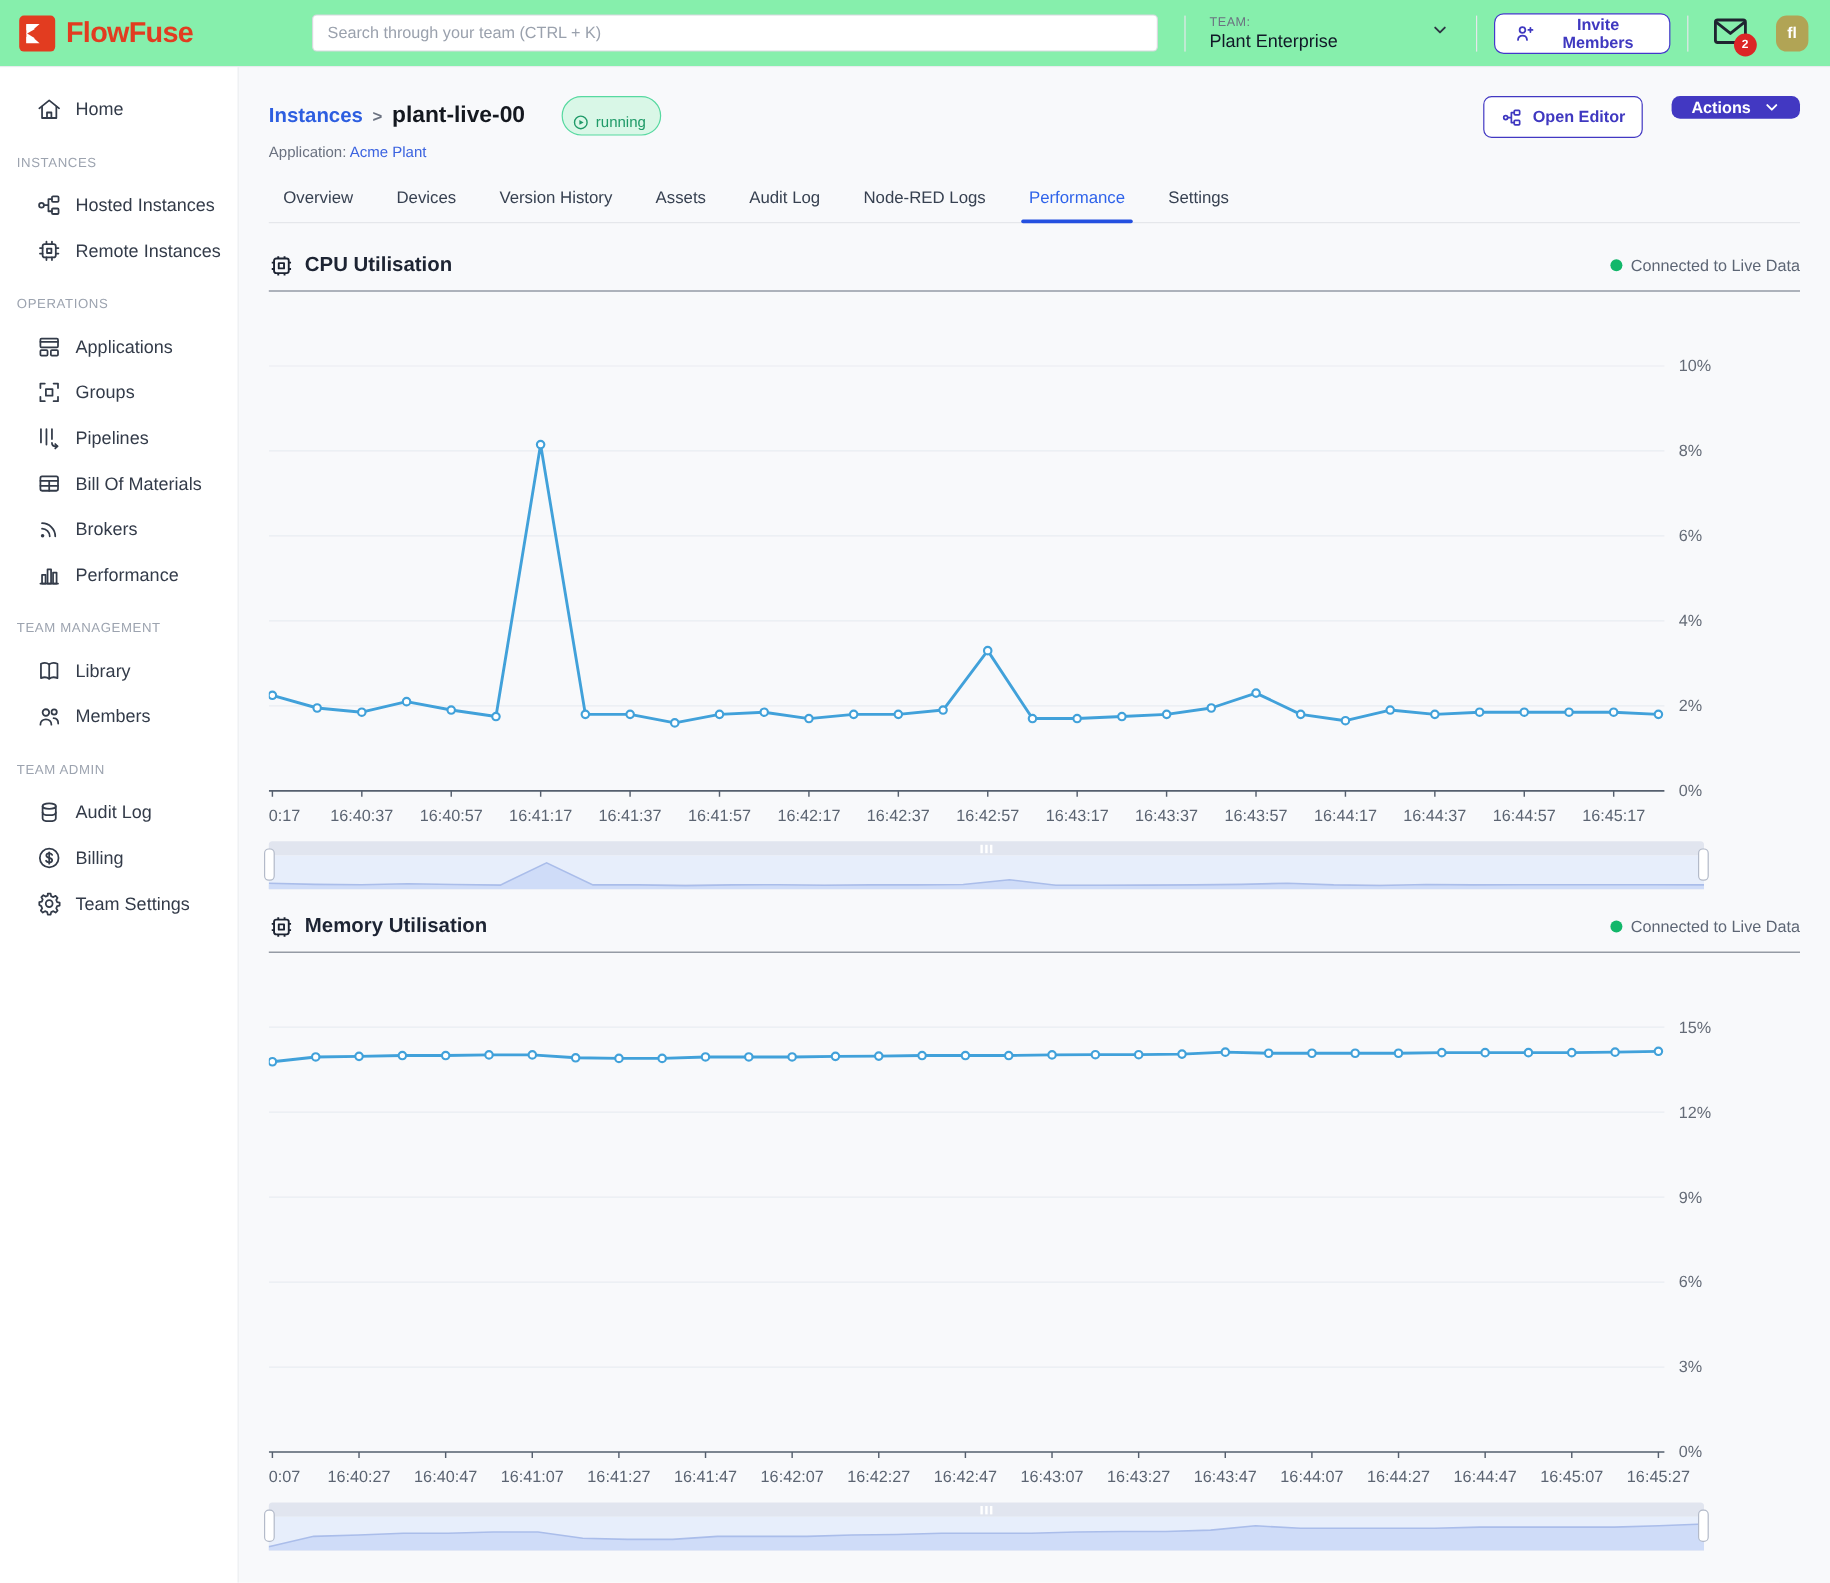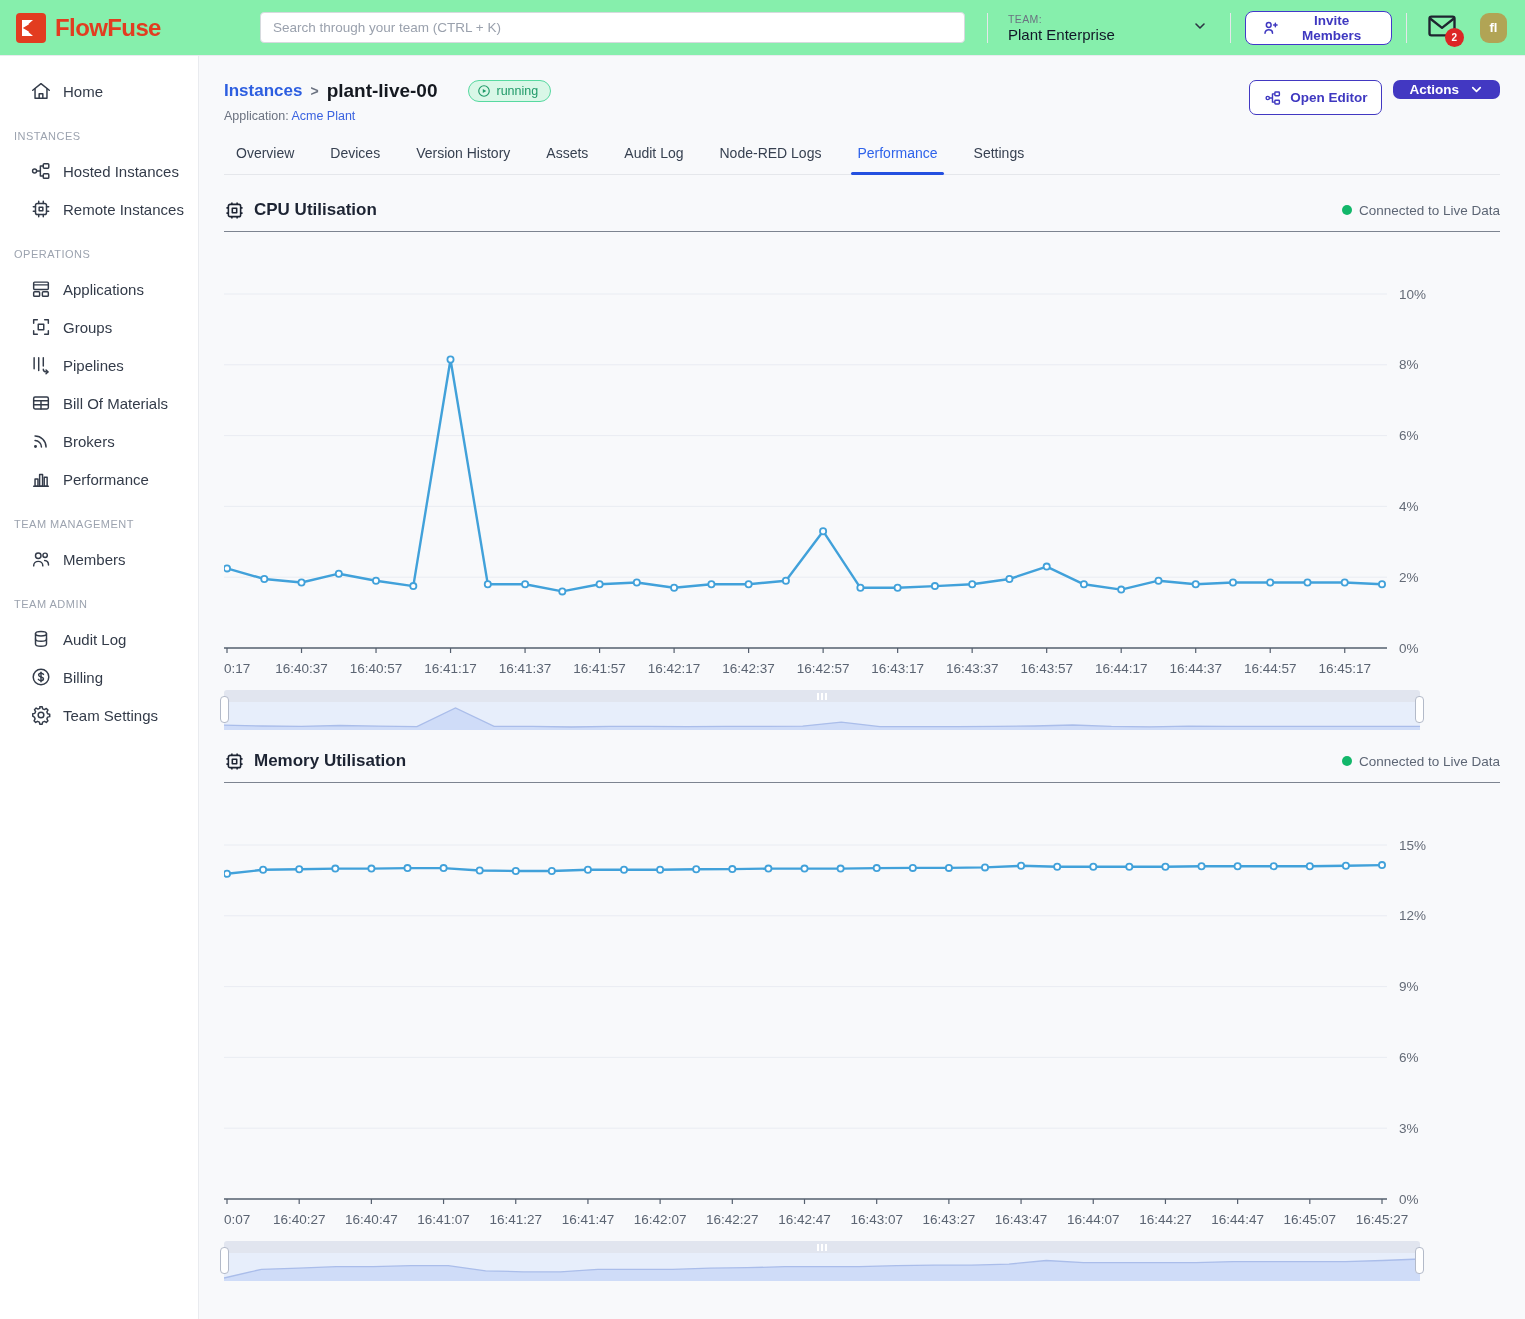--- a/index.html
+++ b/index.html
@@ -43,24 +43,24 @@
   .nav-icon svg { width:22px; height:22px; }
   .nav-section { font-size:11px; color:#9ca3af; letter-spacing:.5px; padding:20px 14px 10px 14px; }
 
   .main { flex:1; background:#f8f9fb; padding:0 25px; }
   .crumb-row { display:flex; align-items:flex-start; padding-top:24px; }
   .crumb-line { display:flex; align-items:center; gap:8px; }
   .crumb-root { color:#2d5ee0; font-weight:bold; font-size:17px; cursor:pointer; }
   .crumb-sep { color:#6b7280; font-size:14px; font-weight:bold; }
   .crumb-name { color:#14181f; font-weight:bold; font-size:19px; }
   .status-badge { display:flex; align-items:center; gap:6px; background:#d9f7e7; border:1px solid #57d9a0;
-    color:#1f9a68; border-radius:999px; font-size:12.5px; padding:3px 12px 3px 8px; margin-left:22px; }
+    color:#1f9a68; border-radius:999px; font-size:12.5px; padding:14px 12px 3px 8px; margin-left:22px; }
   .app-line { margin-top:7px; font-size:12.5px; color:#6b7280; }
   .app-line a { color:#3b63e0; text-decoration:none; cursor:pointer; }
-  .head-actions { margin-left:auto; display:flex; gap:11px;border-radius:12px; }
+  .head-actions { margin-left:auto; display:flex; gap:24px;border-radius:12px; }
   .btn-outline { display:flex; align-items:center; gap:8px; background:#fff; border:1.5px solid #4238c2;
     color:#3f38c0; height:35px; padding:0 14px; border-radius:7px; font-weight:bold; font-size:13.5px;
     cursor:pointer; font-family:inherit; }
   .btn-solid { display:flex; align-items:center; gap:10px; background:#4238c2; border:none; color:#fff;
     height:19px; padding:0 16px; border-radius:7px; font-weight:bold; font-size:13.5px; cursor:pointer;
     font-family:inherit; }
 
   .tabs { display:flex; gap:36px; margin-top:22px; border-bottom:1px solid #e5e7eb; padding-left:12px; }
   .tab { font-size:14px; color:#374151; padding-bottom:13px; cursor:pointer; position:relative; }
   .tab.active { color:#2f63ea; }
@@ -232,20 +232,29 @@
             <svg viewBox="0 0 24 24" fill="none" stroke="currentColor" stroke-width="1.6" stroke-linecap="round" stroke-linejoin="round">
               <path d="M4 20h16"></path>
               <rect x="5.5" y="12" width="3.2" height="8"></rect>
               <rect x="10.5" y="7" width="3.2" height="13"></rect>
               <rect x="15.5" y="10" width="3.2" height="10"></rect>
             </svg>
           </span>
           <span>Performance</span>
         </div>
         <div class="nav-section">TEAM MANAGEMENT</div>
+        <div class="nav-item">
+          <span class="nav-icon">
+            <svg viewBox="0 0 24 24" fill="none" stroke="currentColor" stroke-width="1.6" stroke-linecap="round" stroke-linejoin="round">
+              <path d="M12 6.2C10 4.7 7 4.6 4.5 5.6v13c2.5-1 5.5-.9 7.5.6 2-1.5 5-1.6 7.5-.6v-13C17 4.6 14 4.7 12 6.2z"></path>
+              <path d="M12 6.2v13"></path>
+            </svg>
+          </span>
+          <span>Library</span>
+        </div>
         <div class="nav-item">
           <span class="nav-icon">
             <svg viewBox="0 0 24 24" fill="none" stroke="currentColor" stroke-width="1.6" stroke-linecap="round" stroke-linejoin="round">
               <circle cx="9" cy="8.5" r="3"></circle>
               <path d="M4 19.5c0-3 2.3-4.9 5-4.9s5 1.9 5 4.9"></path>
               <circle cx="16.5" cy="8" r="2.4"></circle>
               <path d="M16 13.6c2.6.1 4.2 2.1 4.2 4.9"></path>
             </svg>
           </span>
           <span>Members</span>

